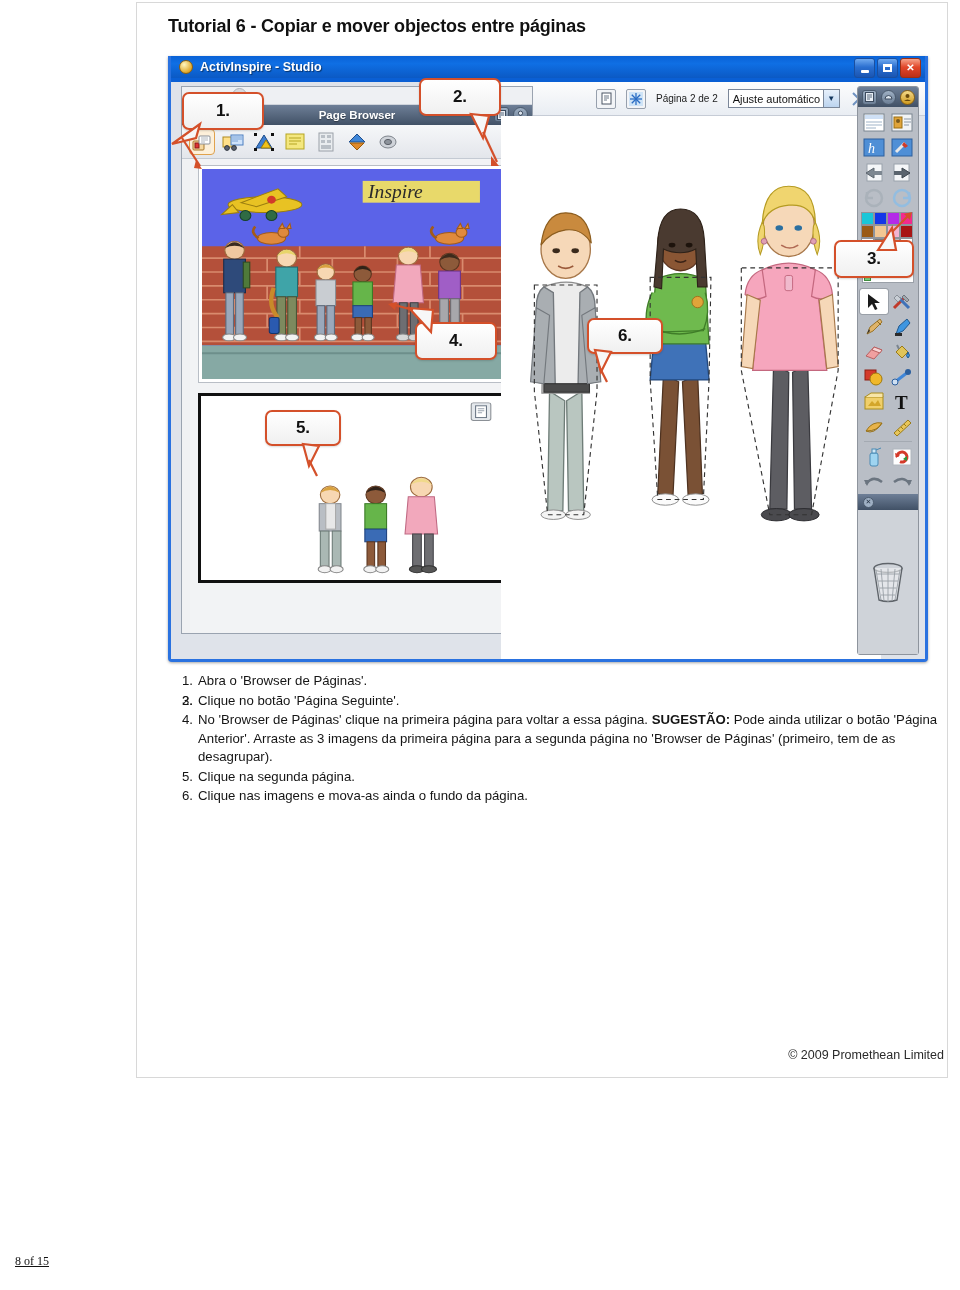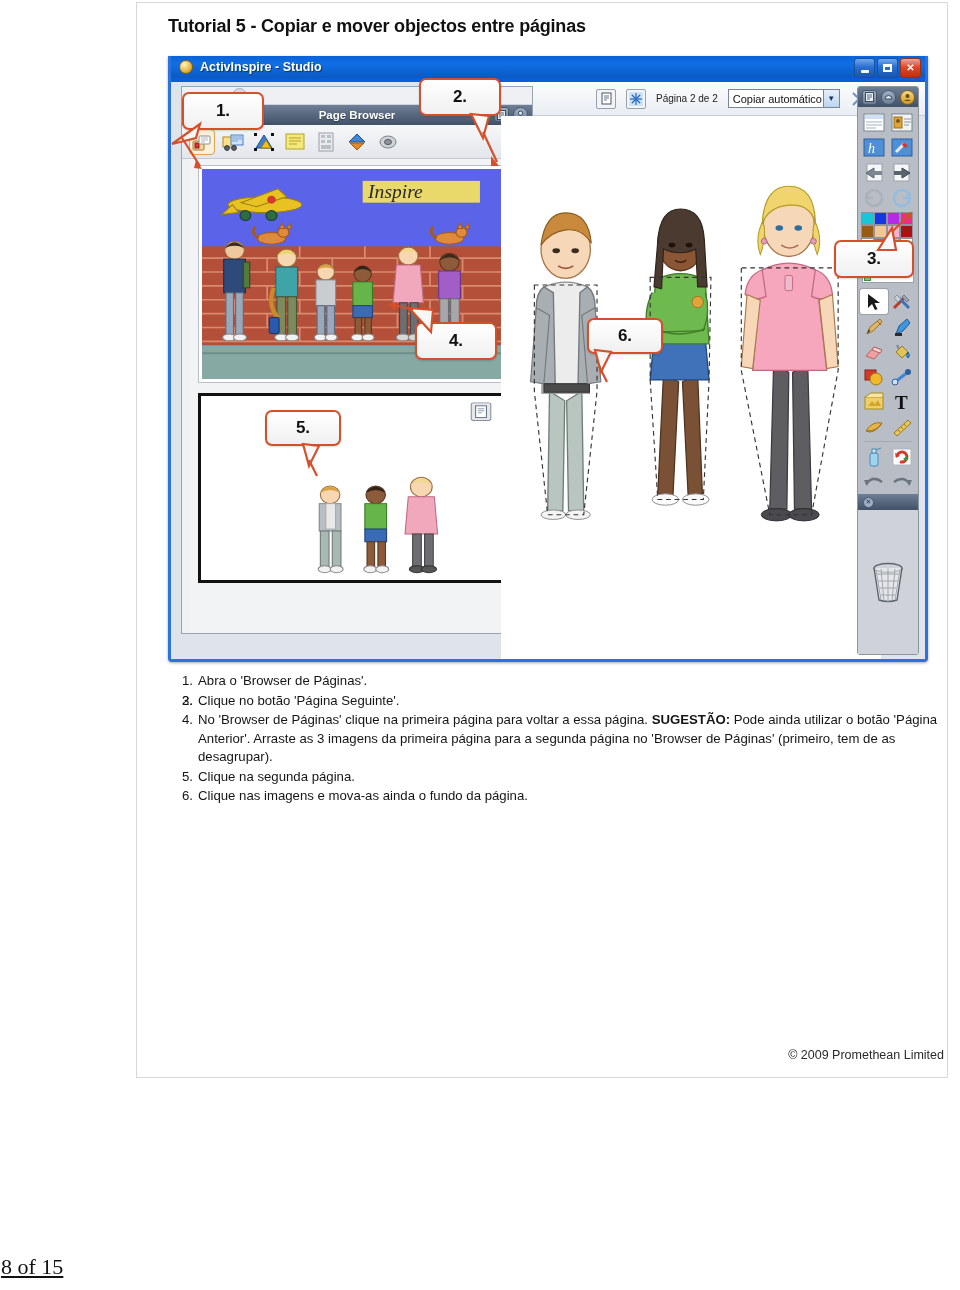--- a/index.html
+++ b/index.html
@@ -256,31 +256,31 @@
   .instructions li .num{
     position:absolute; left:7px; top:0; width:18px; text-align:right;
   }
   .instructions b{ font-weight:bold; }
 
   .copyright{
     position:absolute; right:16px; top:1048px;
     font-size:12.5px; color:#2a2a2a;
   }
   .pagenum{
-    position:absolute; left:1px; top:1254px;
+    position:absolute; left:15px; top:1254px;
     font-family:"Liberation Serif", serif;
-    font-size:22px; color:#111;text-decoration:underline;
+    font-size:12px; color:#111;text-decoration:underline;
   }
 </style>
 </head>
 <body>
 
 <div class="page-frame"></div>
 
-<div class="doc-title">Tutorial 5 - Copiar e mover objectos entre páginas</div>
+<div class="doc-title">Tutorial 6 - Copiar e mover objectos entre páginas</div>
 
 <div class="app-window">
 
   <div class="titlebar">
     <div class="app-ico"></div>
     <div class="ttl">ActivInspire - Studio</div>
     <div class="wbtns">
       <div class="wbtn">
           <span class="minus"></span>
         </div>
@@ -310,21 +310,21 @@
             <g stroke="#2a6cc4" stroke-width="1.3">
               <line x1="7" y1="1" x2="7" y2="13"></line>
               <line x1="1" y1="7" x2="13" y2="7"></line>
               <line x1="2.8" y1="2.8" x2="11.2" y2="11.2"></line>
               <line x1="11.2" y1="2.8" x2="2.8" y2="11.2"></line>
             </g>
           </svg>
       </div>
       <div class="pageinfo">Página 2 de 2</div>
       <div class="zoomsel">
-        <span>Copiar automático</span>
+        <span>Ajuste automático</span>
         <span class="arrow">▼</span>
       </div>
       <div class="tbtn flat expandico">
         <svg width="18" height="16" viewBox="0 0 18 16">
             <g stroke="#6f92c0" stroke-width="2" fill="none">
               <path d="M2 2 L8 8 M2 14 L8 8 M16 2 L10 8 M16 14 L10 8"></path>
             </g>
           </svg>
       </div>
     </div>

